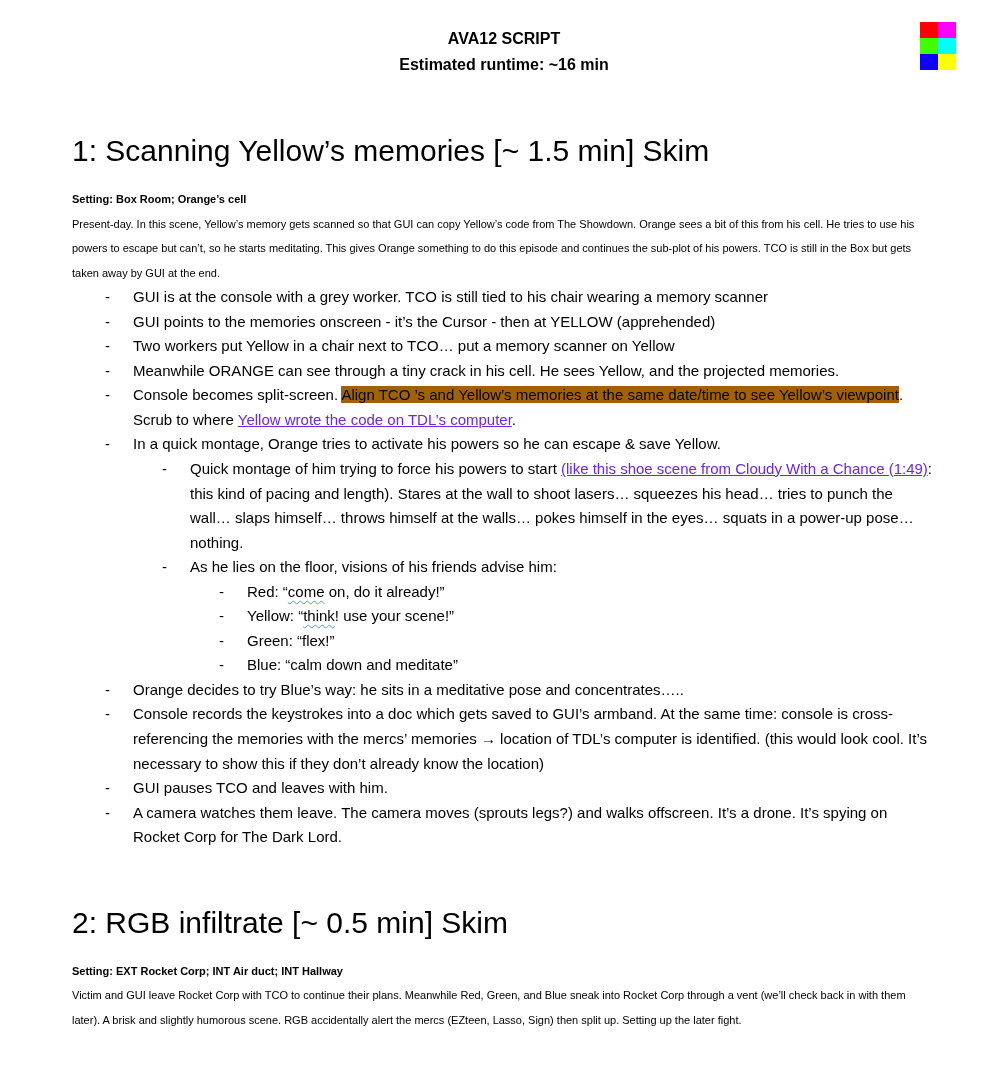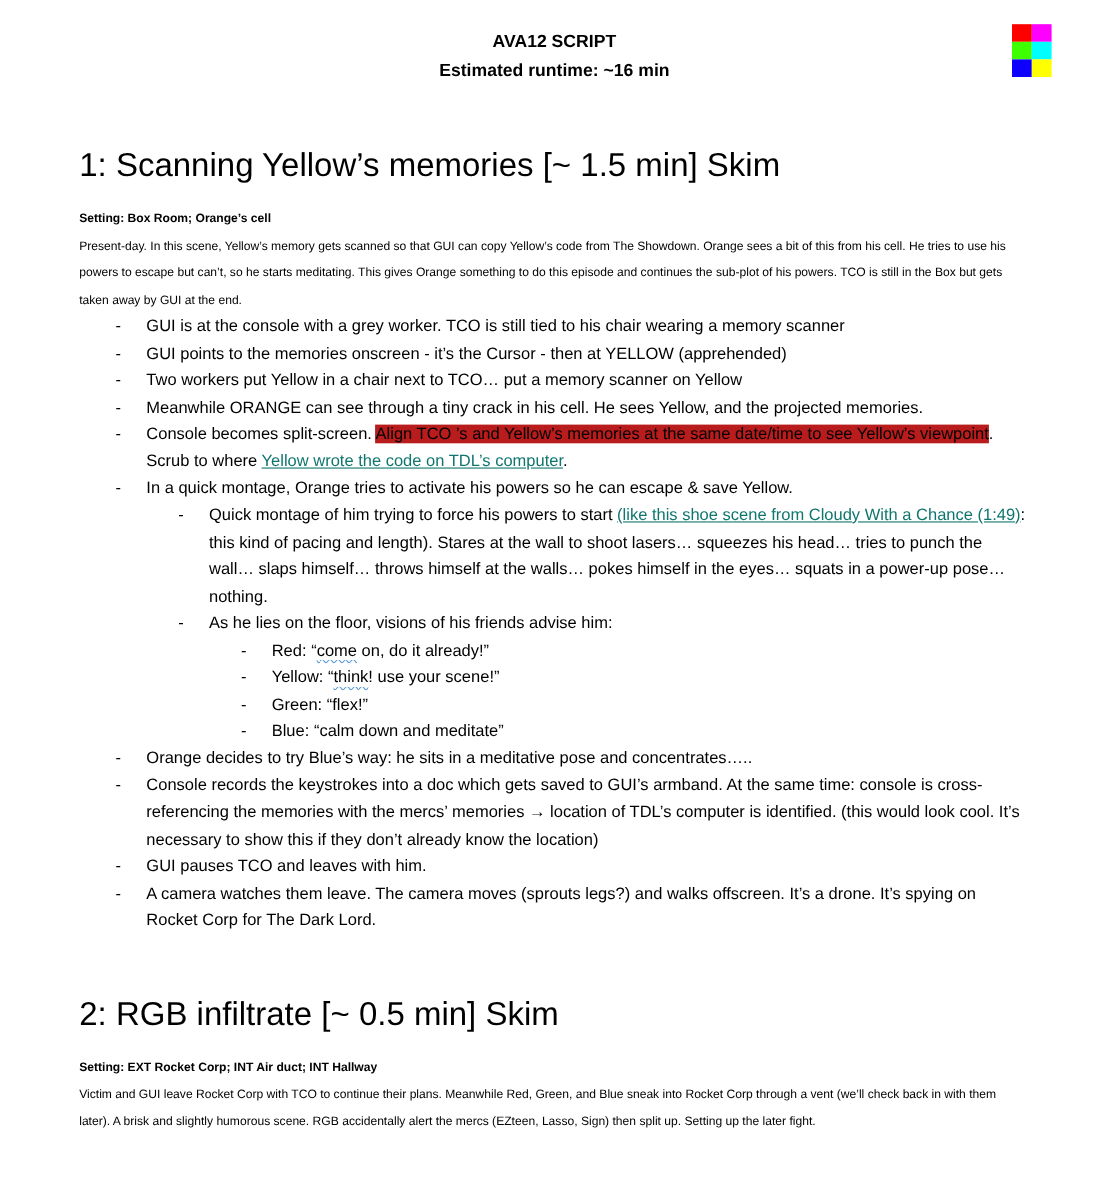--- a/index.html
+++ b/index.html
@@ -14,22 +14,22 @@
   h2.heading{font-weight:400;font-size:30px;line-height:36px;margin:55px 0 18px 0;letter-spacing:0;}
   p{margin:0;font-size:11px;line-height:24.55px;}
   .setting{font-weight:700;}
   .bullets{font-size:15px;line-height:24.55px;}
   .brow{display:flex;}
   .lvl0{padding-left:33px;}
   .lvl1{padding-left:90px;}
   .lvl2{padding-left:147px;}
   .dash{flex:0 0 28px;}
   .btext{flex:1;}
-  .hl{background:#b91c1c;}
-  a.link{color:#0f766e;text-decoration:underline;cursor:pointer;}
+  .hl{background:#a16207;}
+  a.link{color:#6d28d9;text-decoration:underline;cursor:pointer;}
   .sq{text-decoration-line:underline;text-decoration-style:wavy;text-decoration-color:#5b9bd5;text-decoration-thickness:1px;text-underline-offset:3px;}
 </style>
 </head>
 <body>
 
 <div class="page">
   <div class="doc-title">AVA12 SCRIPT</div>
   <div class="doc-runtime">Estimated runtime: ~16 min</div>
   <div class="logo" id="logo">
       <div class="cell" style="background: rgb(255, 0, 0);"></div>

